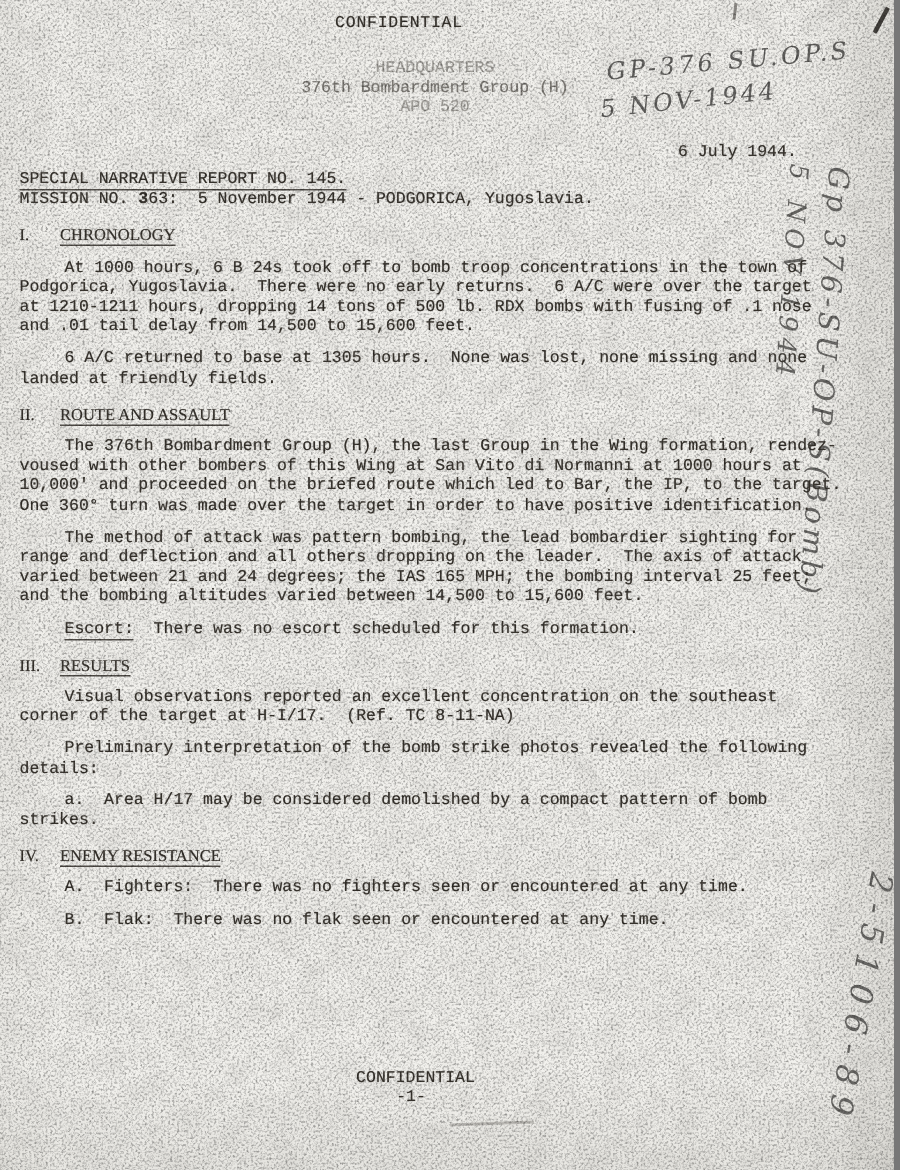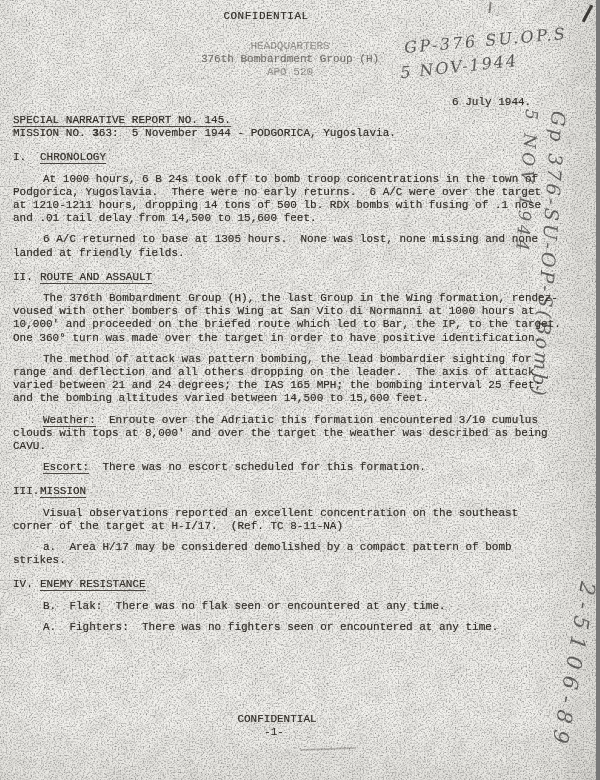--- a/index.html
+++ b/index.html
@@ -25,21 +25,21 @@
   #letterhead{top:40px;transform:translateX(-10px);}
   #lh-date{top:96px;left:452px;}
   .hw{font-family:"DejaVu Serif",serif;font-style:italic;color:#474644;}
   #hw-top1{top:34px;left:404px;font-size:16px;letter-spacing:2.5px;transform:rotate(-5deg);opacity:0.85;}
   #hw-top2{top:60px;left:400px;font-size:16px;letter-spacing:2px;transform:rotate(-6deg);opacity:0.85;}
   #hw-right{top:112px;left:572px;transform-origin:0 0;transform:rotate(94deg);font-size:19px;line-height:27px;letter-spacing:3px;white-space:nowrap;opacity:0.8;}
   #hw-right .l2{font-size:17px;letter-spacing:4px;}
   #hw-bottom{top:583px;left:594px;transform-origin:0 0;transform:rotate(100deg);font-size:21px;letter-spacing:7px;white-space:nowrap;opacity:0.8;}
   #main{position:absolute;top:114px;left:13px;right:16px;z-index:2;}
   .title-line{white-space:pre-wrap;}
-  .sec-heading{margin-top:11px;white-space:pre-wrap;}
+  .sec-heading{margin-top:11px;white-space:pre-wrap;font-family:Liberation Serif, serif;}
   .numeral{display:inline-block;width:27px;}
   .para{margin:8px 0 0 0;white-space:pre-wrap;text-indent:30px;}
   #footer-conf{top:713px;transform:translateX(-23px);}
   #footer-page{top:726px;transform:translateX(-26px);}
   .ink{position:absolute;background:#23201c;z-index:3;}
   #ink1{left:586px;top:4px;width:3px;height:19px;transform:rotate(28deg);opacity:0.85;border-radius:1px;}
   #ink2{left:489px;top:2px;width:2px;height:11px;transform:rotate(6deg);opacity:0.5;}
   #smudge{left:300px;top:748px;width:56px;height:2px;background:#5a5850;opacity:0.32;transform:rotate(-2deg);z-index:3;}
 </style>
 </head>
@@ -85,38 +85,37 @@
     <div>
       <div class="sec-heading"><span class="numeral">II.</span><span class="u">ROUTE AND ASSAULT</span></div>
       <p class="para">The 376th Bombardment Group (H), the last Group in the Wing formation, rendez-
 voused with other bombers of this Wing at San Vito di Normanni at 1000 hours at
 10,000' and proceeded on the briefed route which led to Bar, the IP, to the target.
 One 360° turn was made over the target in order to have positive identification.</p>
       <p class="para">The method of attack was pattern bombing, the lead bombardier sighting for
 range and deflection and all others dropping on the leader.  The axis of attack
 varied between 21 and 24 degrees; the IAS 165 MPH; the bombing interval 25 feet;
 and the bombing altitudes varied between 14,500 to 15,600 feet.</p>
-      <p class="para"><span class="u">Weather:</span><span class="ml2">Enroute over the Adriatic this formation encountered 3/10 cumulus
-clouds with tops at 8,000' and over the target the weather was described as being
-CAVU.</span></p>
       <p class="para"><span class="u">Escort:</span><span class="ml2">There was no escort scheduled for this formation.</span></p>
     </div>
 
     <div>
-      <div class="sec-heading"><span class="numeral">III.</span><span class="u">MISSION</span></div>
+      <div class="sec-heading"><span class="numeral">III.</span><span class="u">RESULTS</span></div>
       <p class="para">Visual observations reported an excellent concentration on the southeast
 corner of the target at H-I/17.  (Ref. TC 8-11-NA)</p>
+      <p class="para">Preliminary interpretation of the bomb strike photos revealed the following
+details:</p>
       <p class="para">a.  Area H/17 may be considered demolished by a compact pattern of bomb
 strikes.</p>
     </div>
 
     <div>
       <div class="sec-heading"><span class="numeral">IV.</span><span class="u">ENEMY RESISTANCE</span></div>
+      <p class="para"><span>A.</span><span class="ml2">Fighters:</span><span class="ml2">There was no fighters seen or encountered at any time.</span></p>
       <p class="para"><span>B.</span><span class="ml2">Flak:</span><span class="ml2">There was no flak seen or encountered at any time.</span></p>
-      <p class="para"><span>A.</span><span class="ml2">Fighters:</span><span class="ml2">There was no fighters seen or encountered at any time.</span></p>
     </div>
 
   </div>
 
   <div id="footer-conf" class="abs center tw">CONFIDENTIAL</div>
   <div id="footer-page" class="abs center tw">-1-</div>
 
   <div id="ink1" class="ink"></div>
   <div id="ink2" class="ink"></div>
   <div id="smudge" class="abs"></div>

